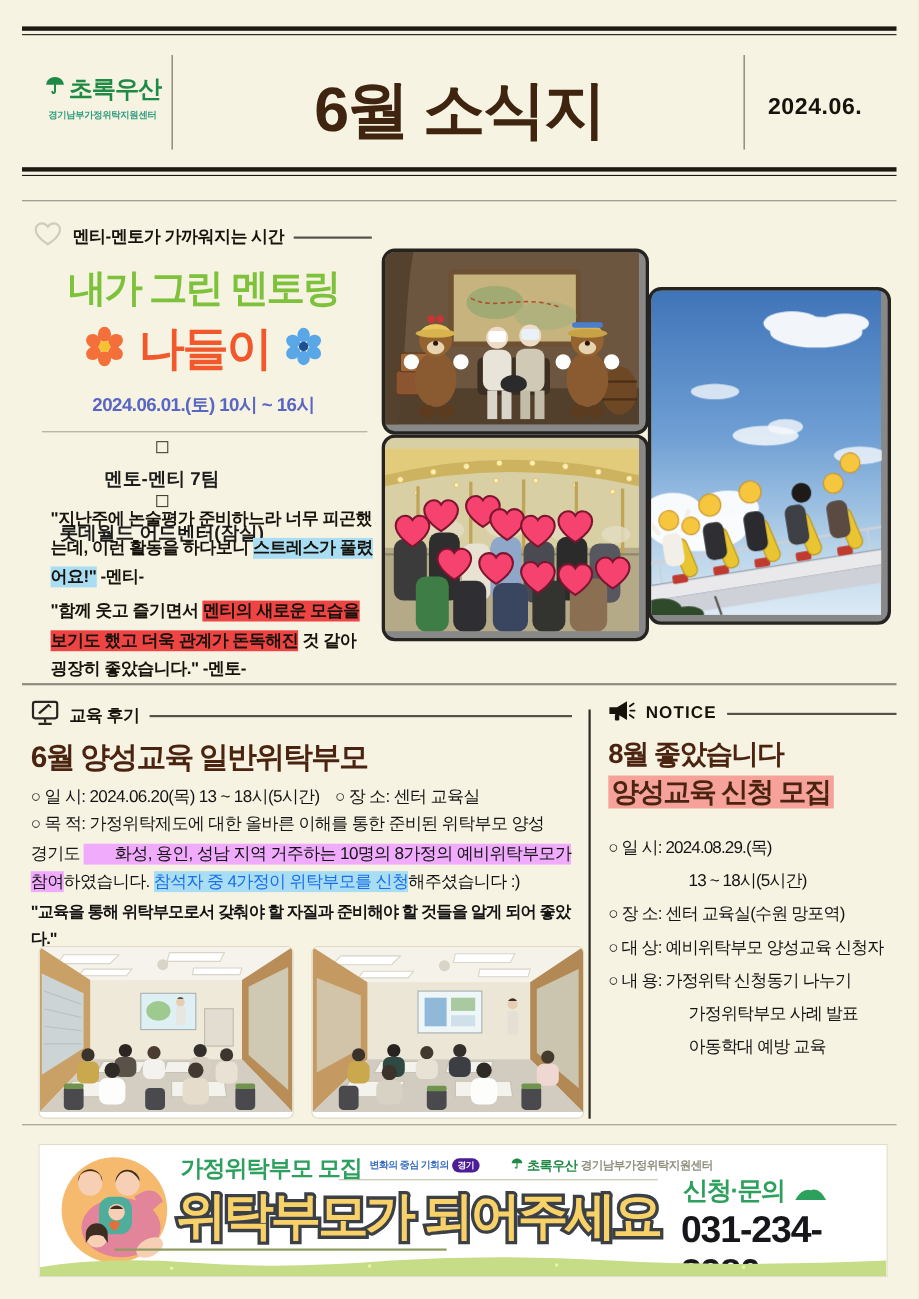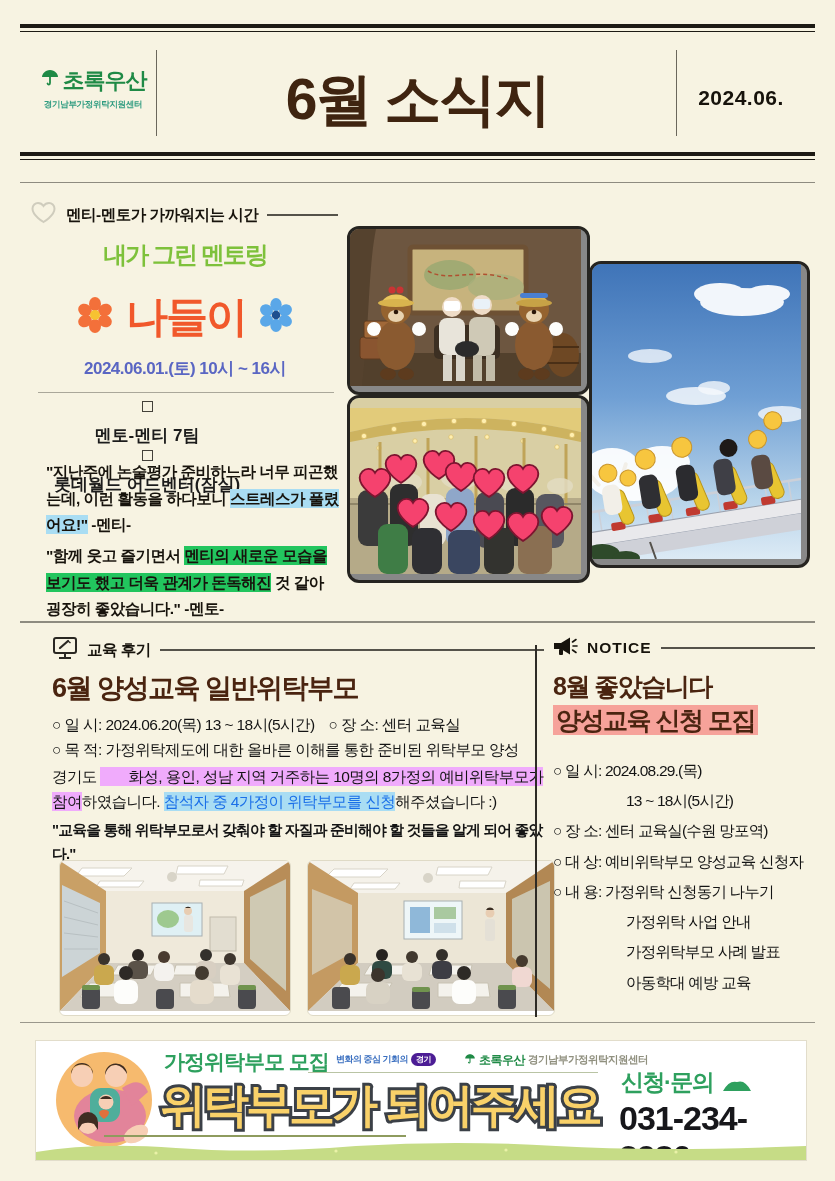--- a/index.html
+++ b/index.html
@@ -35,49 +35,49 @@
 
   
   .sec-head{display:flex;align-items:center;gap:9px;}
   .sec-head .lbl{font-size:15.5px;font-weight:800;color:#17130c;white-space:nowrap;letter-spacing:-0.5px;}
   .sec-head .head-line{flex:1;height:2px;background:#55524a;}
 
   
   .mentoring{position:absolute;left:0;top:195px;width:835px;height:426px;}
   .m-head{position:absolute;left:30px;top:6px;width:308px;}
   .m-title1{position:absolute;left:30px;top:44px;width:310px;text-align:center;
-    font-size:24px;font-weight:900;color:#7ec13b;letter-spacing:-2px;}
+    font-size:35px;font-weight:900;color:#7ec13b;letter-spacing:-2px;}
   .m-title2{position:absolute;left:30px;top:94px;width:310px;display:flex;
     align-items:center;justify-content:center;gap:12px;}
   .m-title2 .t2{font-size:42px;font-weight:900;color:#f1582b;letter-spacing:-2px;}
   .m-date{position:absolute;left:30px;top:162px;width:310px;text-align:center;
     font-size:17px;font-weight:800;color:#5a66c3;letter-spacing:-0.5px;}
   .m-div{position:absolute;left:38px;top:197px;width:296px;height:1px;background:#aaa79a;}
   .m-bullets{position:absolute;left:54px;top:206px;font-size:17px;font-weight:600;line-height:28px;}
   .b-row{display:flex;align-items:center;gap:10px;flex-direction:column;}
   .sq{width:9px;height:9px;border:1.8px solid #44413a;display:inline-block;}
   .m-quote{position:absolute;left:46px;width:296px;margin:0;
     font-size:15.5px;font-weight:800;line-height:1.72;color:#17130c;letter-spacing:-0.5px;}
   .q1{top:264px;}
   .q2{top:348px;}
   mark{padding:1px 0;color:inherit;}
   .hl-blue{background:#a9ddf3;}
-  .hl-pink{background:#22c55e;}
+  .hl-pink{background:#ef4444;}
   .hl-yellow{background:#f0abfc;padding-left:28px;}
   .blue-text{color:#1a6fe8;}
 
   
   .photo{position:absolute;border:3px solid #262420;border-radius:12px;overflow:hidden;background:#888;}
   .photo svg{display:block;}
   .photo1{left:347px;top:31px;width:237px;height:163px;}
   .photo2{left:347px;top:200px;width:237px;height:182px;}
   .photo3{left:589px;top:66px;width:215px;height:301px;}
 
   
-  .education{position:absolute;left:0;top:630px;width:535px;height:392px;margin-left:24px;}
+  .education{position:absolute;left:0;top:630px;width:535px;height:392px;}
   .e-head{position:absolute;left:28px;top:6px;width:492px;}
   .e-title{position:absolute;left:28px;top:40px;margin:0;
     font-size:27px;font-weight:900;color:#4a2410;letter-spacing:-1.5px;}
   .e-body{position:absolute;left:28px;top:82px;width:498px;
     font-size:15.5px;line-height:1.63;color:#141414;letter-spacing:-0.6px;}
   .e-row1 .gap{display:inline-block;width:14px;}
   .e-para{margin-top:1px;}
   .e-quote{margin-top:4px;font-weight:800;font-size:14.8px;letter-spacing:-0.8px;}
   .e-photos{position:absolute;left:35px;top:230px;display:flex;gap:16px;}
   .e-photo{border-radius:6px;overflow:hidden;border:1px solid #dfdac6;background:#fff;}
@@ -590,21 +590,20 @@
       <span>8월 좋았습니다</span><br>
       <mark class="hl-notice">양성교육 신청 모집</mark>
     </h2>
 
     <div class="n-items">
       <div class="n-row"><span>○ 일  시: </span><span>2024.08.29.(목)</span></div>
       <div class="n-indent"><span>13 ~ 18시(5시간)</span></div>
       <div class="n-row"><span>○ 장  소: </span><span>센터 교육실(수원 망포역)</span></div>
       <div class="n-row"><span>○ 대  상: </span><span>예비위탁부모 양성교육 신청자</span></div>
       <div class="n-row"><span>○ 내  용: </span><span>가정위탁 신청동기 나누기</span></div>
-      <div class="n-indent"><span>가정위탁 사업 안내</span></div>
       <div class="n-indent"><span>가정위탁부모 사례 발표</span></div>
       <div class="n-indent"><span>아동학대 예방 교육</span></div>
     </div>
   </section>
 
   <div class="bottom-rule"></div>
 
   <section class="banner">
     <span class="fam">
       <svg width="104" height="104" viewBox="0 0 104 104">

